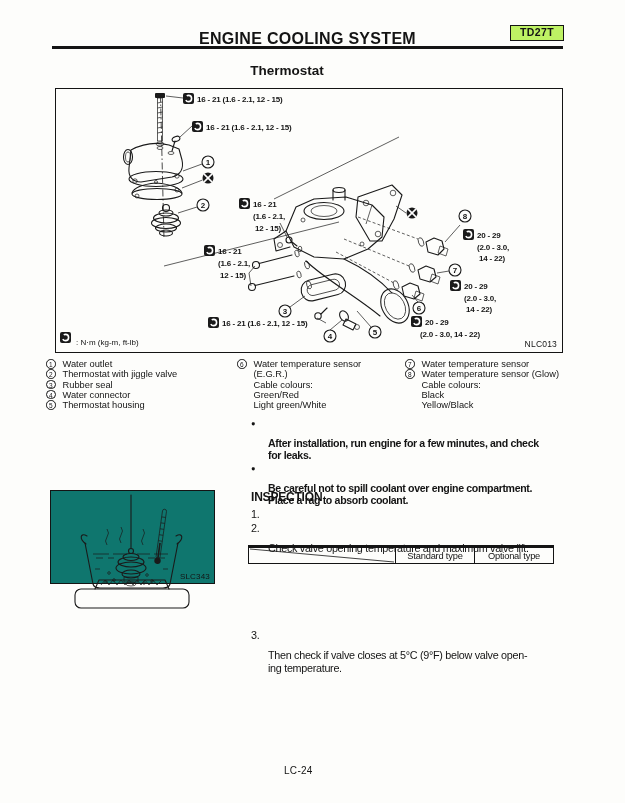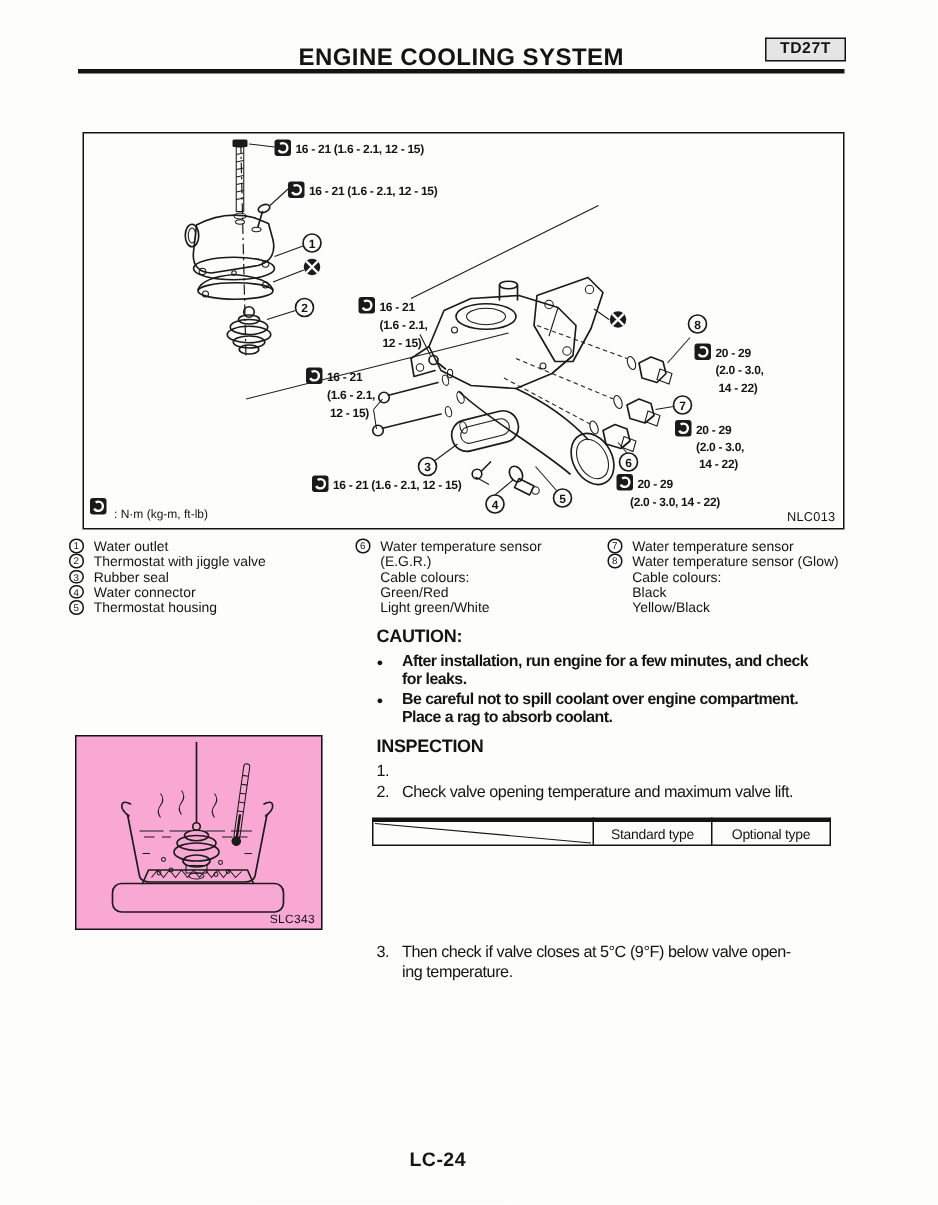--- a/index.html
+++ b/index.html
@@ -6,69 +6,69 @@
   .page {
     position:relative; width:625px; height:803px;
     background:#fdfdfb; color:#141414;
     font-family:"Liberation Sans", sans-serif;
     overflow:hidden;
   }
   
   .header-title { position:absolute; left:52px; top:30px; width:511px;
     text-align:center; font-size:16px; font-weight:bold; letter-spacing:.3px; }
   .badge { position:absolute; left:510px; top:25px; width:54px; height:16px;
-    border:1.6px solid #141414; background:#e5e5e5; box-sizing:border-box;
+    border:1.6px solid #141414; background:#bef264; box-sizing:border-box;
     font-size:10.5px; font-weight:bold; text-align:center; line-height:13px; letter-spacing:.4px; }
   .rule { position:absolute; left:52px; top:46px; width:511px; height:3px; background:#141414; }
   .section-title { position:absolute; left:52px; top:63px; width:470px;
     text-align:center; font-size:13.5px; font-weight:bold; }
   
   .diagram-box { position:absolute; left:55px; top:88px; width:508px; height:265px;
     border:1.5px solid #141414; box-sizing:border-box; background:#fdfdfb; }
-  .figure2-box { position:absolute; left:50px; top:490px; width:165px; height:130px;
-    border:1.5px solid #141414; box-sizing:border-box; background:#f9a8d4; }
+  .figure2-box { position:absolute; left:50px; top:490px; width:165px; height:94px;
+    border:1.5px solid #141414; box-sizing:border-box; background:#0f766e; }
   .fig-code { position:absolute; right:5px; bottom:3px; font-size:8.5px; letter-spacing:.2px; }
   .fig2-code { position:absolute; right:4px; bottom:2px; font-size:8px; letter-spacing:.2px; }
   .nm-note { position:absolute; left:5px; bottom:5px; font-size:8px; display:flex; align-items:center; gap:2px; }
   
   .legend { position:absolute; left:44px; top:359px; width:524px; font-size:9.3px; line-height:10.3px; }
   .legend-col { position:absolute; top:0; }
   .lcol1 { left:2px; width:185px; }
   .lcol2 { left:193px; width:168px; }
   .lcol3 { left:361px; width:163px; }
   .lrow { display:flex; align-items:flex-start; height:10.3px; }
   .lnum { display:inline-block; flex:none; width:9.5px; height:9.5px; border:1px solid #141414;
     border-radius:50%; font-size:6.5px; line-height:9.5px; text-align:center;
     margin-right:7px; box-sizing:border-box; background:#fff; }
   .lcont { margin-left:16.5px; height:10.3px; }
   
   .blk-title { font-size:12px; font-weight:bold; letter-spacing:-.2px; margin-bottom:4px; }
   .caution { position:absolute; left:251px; top:417px; width:322px; }
   .cau-item { display:flex; font-weight:bold; font-size:10.6px; line-height:12.3px; letter-spacing:-.35px; }
   .cau-bullet { width:17px; flex:none; font-size:7.5px; padding-top:1px; }
-  .pre { white-space:pre-line; }
+  .pre { white-space:pre-line;margin-top:20px; }
   .inspection { position:absolute; left:251px; top:490px; width:322px; }
   .step { display:flex; font-size:10.8px; line-height:12.6px; letter-spacing:-.3px; margin-bottom:1px; }
   .step-num { width:17px; flex:none; }
   .step3 { position:absolute; left:251px; top:629px; width:322px; }
   
   .spec-table { position:absolute; left:248px; top:545px; border-collapse:collapse;
     font-size:9.3px; letter-spacing:-.2px; table-layout:fixed; }
   .spec-table td, .spec-table th { border:1px solid #141414; padding:0 4px; font-weight:normal; }
   .spec-table { border-top:3px solid #141414; }
   .c0 { width:146px; } .c1 { width:70px; } .c2 { width:70px; }
   .th-row th { height:15px; text-align:center; }
   .diag-cell { position:relative; padding:0 !important; }
   .diag-cell svg { position:absolute; left:0; top:0; }
   .r1 td { height:15px; }
   .r2 td { height:27px; }
   .label-cell { display:flex; justify-content:space-between; align-items:center; height:100%; }
   .val { text-align:center; white-space:pre-line; line-height:11px; }
   
-  .footer { position:absolute; left:273px; top:765px; font-size:13px; font-weight:bold; letter-spacing:.3px; }
+  .footer { position:absolute; left:284px; top:765px; font-size:10px; font-weight:normal; letter-spacing:.3px; }
   
   svg { display:block; }
   .ln { stroke:#1a1a1a; fill:none; stroke-width:1.1; stroke-linejoin:round; stroke-linecap:round; }
   .thin { stroke:#1a1a1a; fill:none; stroke-width:.7; }
   .dash { stroke-dasharray:3 2.2; }
   .axis { stroke-dasharray:7 2.5 1.5 2.5; stroke-width:.8; }
   .fillink { fill:#1a1a1a; stroke:none; }
   .wline { stroke:#fff; stroke-width:1.5; stroke-linecap:round; }
   text.tq { font-size:8px; font-weight:bold; letter-spacing:-.2px; fill:#141414;
     font-family:"Liberation Sans", sans-serif; }
@@ -76,20 +76,21 @@
     font-family:"Liberation Sans", sans-serif; }
 </style>
 </head>
 <body>
 
 <div class="page">
 
   <div class="header-title">ENGINE COOLING SYSTEM</div>
   <div class="badge">TD27T</div>
   <div class="rule"></div>
+  <div class="section-title">Thermostat</div>
 
   <div class="diagram-box">
     <svg width="505" height="262" viewBox="0 0 505 262">
       <defs>
         <g id="ticon">
           <rect x="0" y="0" width="11" height="11" rx="2" class="fillink"></rect>
           <circle cx="5.5" cy="5.5" r="3.1" fill="none" stroke="#fff" stroke-width="1.6" stroke-dasharray="15 4.5" stroke-dashoffset="-12.4"></circle>
         </g>
       </defs>
 
@@ -379,21 +380,20 @@
           <span class="lnum">8</span>
           <span>Water temperature sensor (Glow)</span>
         </div>
       <div class="lcont">Cable colours:</div>
       <div class="lcont">Black</div>
       <div class="lcont">Yellow/Black</div>
     </div>
   </div>
 
   <div class="caution">
-    <div class="blk-title">CAUTION:</div>
     <div class="cau-item">
       <span class="cau-bullet">●</span>
       <span class="pre">After installation, run engine for a few minutes, and check
 for leaks.</span>
     </div>
     <div class="cau-item">
       <span class="cau-bullet">●</span>
       <span class="pre">Be careful not to spill coolant over engine compartment.
 Place a rag to absorb coolant.</span>
     </div>

